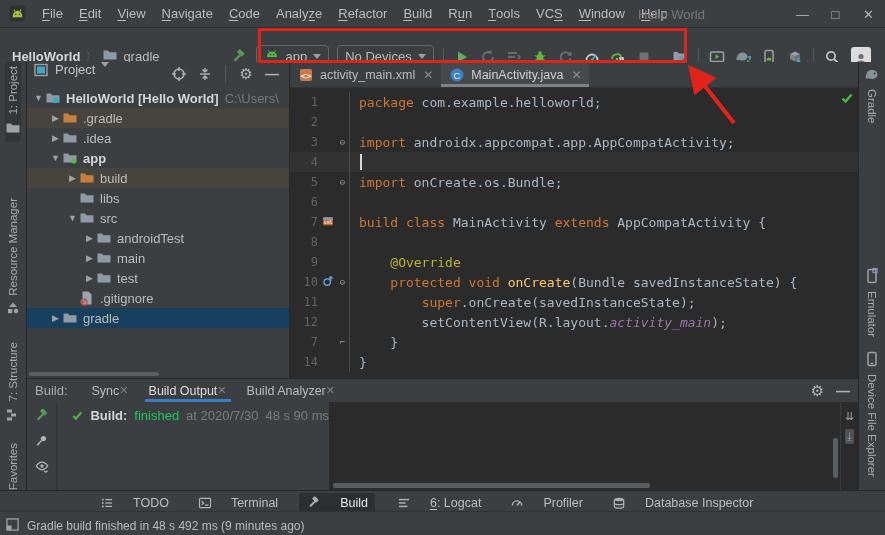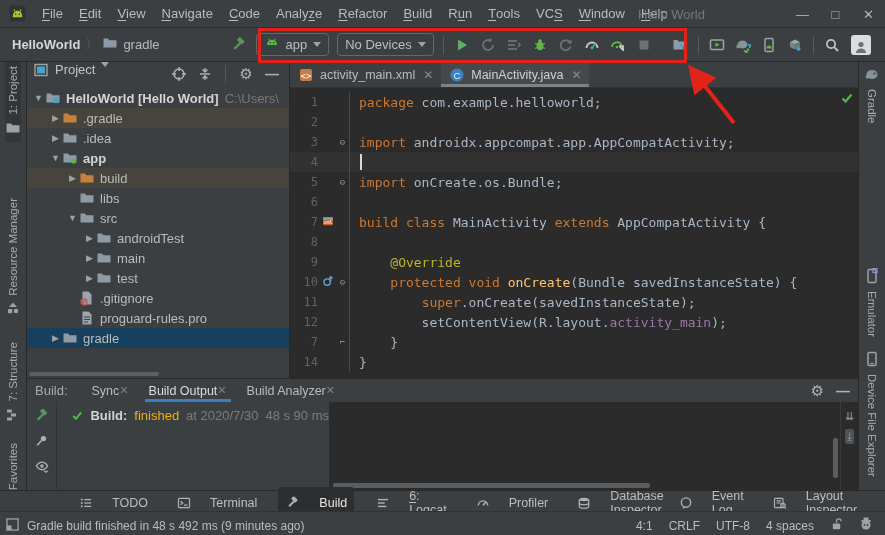--- a/index.html
+++ b/index.html
@@ -15,21 +15,21 @@
   .menu { display:flex; align-items:center; height:100%; }
   .menu-item { padding:0 8px; height:100%; display:flex; align-items:center; color:#bbbbbb; cursor:default; }
   .menu-item u { text-decoration:underline; text-underline-offset:2px; }
   .win-title { position:absolute; left:638px; top:0; height:28px; display:flex; align-items:center;
     color:#787878; font-size:13px; }
   .win-controls { position:absolute; right:0; top:0; height:28px; display:flex; }
   .win-btn { width:33px; height:28px; display:flex; align-items:center; justify-content:center;
     color:#b4b4b4; font-size:13px; }
 
   
-  .toolbar { position:absolute; left:0; top:28px; width:885px; height:34px; background:#3c3f41;
+  .toolbar { position:absolute; left:0; top:40px; width:885px; height:34px; background:#3c3f41;
     display:flex; align-items:center; border-bottom:1px solid #282828; }
   .breadcrumb { display:flex; align-items:center; margin-left:12px; gap:5px; }
   .crumb-project { font-weight:bold; color:#d5d5d5; }
   .crumb-sep { color:#6f7578; font-size:12px; }
   .crumb-folder { color:#b4bcc0; }
   .tb-group { display:flex; align-items:center; }
   .tb-btn { width:26px; height:24px; display:flex; align-items:center; justify-content:center; border-radius:3px; }
   .tb-sep { width:1px; height:18px; background:#555a5c; margin:0 5px; }
   .combo { height:23px; border:1px solid #646868; border-radius:4px; display:flex; align-items:center;
     padding:0 7px; gap:6px; margin:0 4px; color:#bdbdbd; }
@@ -85,42 +85,42 @@
   .code-line { position:absolute; left:0; width:100%; height:20px; display:flex; align-items:center; }
   .code-line.current { background:#323232; }
   .gut-num { width:30px; flex:none; text-align:right; color:#606366; font-size:12px; padding-right:2px; }
   .gut-icon { width:16px; flex:none; display:flex; justify-content:center; align-items:center; }
   .gut-fold { width:14px; flex:none; display:flex; justify-content:center; align-items:center; color:#9da2a5;
     font-size:9px; border-right:1px solid #4a4a4a; align-self:stretch; }
   .code-text { padding-left:9px; white-space:pre; color:#a9b7c6; }
   .c-kw { color:#cc7832; }
   .c-ann { color:#bbb529; }
   .c-fn { color:#ffc66d; }
-  .c-field { color:#9876aa; }
+  .c-field { color:#9876aa; font-style:italic; }
   .caret { position:absolute; width:1.5px; height:16px; background:#d8d8d8; }
   .insp-check { position:absolute; right:4px; top:3px; }
 
   
   .build-panel { position:absolute; left:27px; top:378px; width:831px; height:112px; background:#3c3f41;
     border-top:1px solid #282828; display:flex; flex-direction:column; }
   .bp-header { height:23px; display:flex; align-items:center; flex:none; padding:0 8px; }
   .bp-label { color:#aaaaaa; margin-right:14px; }
   .btab { display:flex; align-items:center; padding:0 10px; height:100%; position:relative;
     color:#bbbbbb; font-size:12.5px; }
   .btab .close { color:#7e8183; font-size:11px; }
   .btab.selected { color:#dddddd; }
   .btab.selected::after { content:""; position:absolute; left:6px; right:6px; bottom:0; height:3px; background:#3a7fc4; }
   .bp-hicons { margin-left:auto; display:flex; gap:12px; align-items:center; color:#afb1b3; }
   .bp-body { flex:1; display:flex; min-height:0; }
   .bp-tools { width:30px; flex:none; border-right:1px solid #323232; display:flex; flex-direction:column;
     align-items:center; gap:9px; padding-top:6px; }
   .bp-tree { width:272px; flex:none; padding:6px 0 0 14px; font-size:13px; }
   .bp-tree-row { display:flex; align-items:center; gap:7px; white-space:nowrap; }
   .bt-status { font-weight:bold; color:#d4d4d4; }
-  .bt-text { color:#eab308; }
+  .bt-text { color:#22c55e; }
   .bt-dim { color:#7c7c7c; }
   .bp-console { flex:1; background:#2b2b2b; font-family:"DejaVu Sans Mono", monospace; font-size:12.5px;
     color:#bbbbbb; padding:6px 4px 0 10px; position:relative; line-height:20px; white-space:pre; }
   .bp-console .hthumb { position:absolute; left:4px; bottom:2px; width:62%; height:5px; background:#5a5d5f; border-radius:2px; }
   .bp-console .vthumb { position:absolute; right:2px; bottom:12px; width:5px; height:40px; background:#5a5d5f; border-radius:2px; }
   .bp-right-icons { width:18px; flex:none; background:#2b2b2b; border-left:1px solid #3a3a3a;
     display:flex; flex-direction:column; align-items:center; gap:6px; padding-top:8px; color:#9da2a5; font-size:11px; }
   .bp-right-icons .sel { background:#4e5254; border-radius:2px; padding:1px 2px; }
 
   
@@ -500,32 +500,20 @@
           <span class="arrow"></span>
           <span class="t-icon">
             <svg width="16" height="16" viewBox="0 0 16 16">
               <path d="M3.5 1.5h6l3 3v10h-9z" fill="#9aa5ad"></path>
               <circle cx="5" cy="12" r="3" fill="none" stroke="#c75450" stroke-width="1.3"></circle>
               <line x1="3" y1="14" x2="7" y2="10" stroke="#c75450" stroke-width="1.3"></line>
             </svg>
           </span>
           <span class="t-label">.gitignore</span>
         </div>
-        <div class="tree-row" style="padding-left:40px">
-          <span class="arrow"></span>
-          <span class="t-icon">
-            <svg width="16" height="16" viewBox="0 0 16 16">
-              <path d="M3.5 1.5h6l3 3v10h-9z" fill="#9aa5ad"></path>
-              <line x1="5" y1="7" x2="11" y2="7" stroke="#3c3f41"></line>
-              <line x1="5" y1="9.5" x2="11" y2="9.5" stroke="#3c3f41"></line>
-              <line x1="5" y1="12" x2="9" y2="12" stroke="#3c3f41"></line>
-            </svg>
-          </span>
-          <span class="t-label">proguard-rules.pro</span>
-        </div>
         <div class="tree-row selected" style="padding-left:23px">
           <span class="arrow">▶</span>
           <span class="t-icon">
             <svg width="16" height="16" viewBox="0 0 16 16">
               <path d="M1.5 3.5h4.5l1.4 1.8h7.1v7.2h-13z" fill="#8e9aa5"></path>
             </svg>
           </span>
           <span class="t-label">gradle</span>
         </div>
         <div class="pp-hscroll">
@@ -788,74 +776,30 @@
           <span style="display:flex;transform:scale(0.85)">
             <svg width="16" height="16" viewBox="0 0 16 16">
               <ellipse cx="8" cy="3.8" rx="5.5" ry="2" fill="#afb1b3"></ellipse>
               <path d="M2.5 3.8 V12 a5.5 2 0 0 0 11 0 V3.8" fill="none" stroke="#afb1b3" stroke-width="1.5"></path>
               <path d="M2.5 8 a5.5 2 0 0 0 11 0" fill="none" stroke="#afb1b3" stroke-width="1.5"></path>
             </svg>
           </span>
           <span>Database Inspector</span>
         </span>
       </div>
-    <div style="display:flex;gap:14px;margin-left:auto;padding-right:14px" id="tw-right">
-        <span class="tw-item">
-          <span style="display:flex;transform:scale(0.85)">
-            <svg width="16" height="16" viewBox="0 0 16 16">
-              <circle cx="8" cy="7.5" r="5.5" fill="none" stroke="#afb1b3" stroke-width="1.6"></circle>
-              <path d="M5 12.5 L4 15 L7.5 13" fill="#afb1b3"></path>
-            </svg>
-          </span>
-          <span>Event Log</span>
-        </span>
-        <span class="tw-item">
-          <span style="display:flex;transform:scale(0.85)">
-            <svg width="16" height="16" viewBox="0 0 16 16">
-              <rect x="1.5" y="2.5" width="10" height="11" rx="1" fill="none" stroke="#afb1b3" stroke-width="1.4"></rect>
-              <line x1="4" y1="5.5" x2="9" y2="5.5" stroke="#afb1b3" stroke-width="1.2"></line>
-              <line x1="4" y1="8" x2="9" y2="8" stroke="#afb1b3" stroke-width="1.2"></line>
-              <circle cx="11.5" cy="11" r="2.6" fill="none" stroke="#afb1b3" stroke-width="1.3"></circle>
-              <line x1="13.3" y1="12.8" x2="15" y2="14.5" stroke="#afb1b3" stroke-width="1.3"></line>
-            </svg>
-          </span>
-          <span>Layout Inspector</span>
-        </span>
-      </div>
   </div>
 
   <div class="statusbar">
     <span style="margin:0 8px 0 6px">
       <svg width="13" height="13" viewBox="0 0 14 14">
           <rect x="1" y="1" width="12" height="12" fill="none" stroke="#9da2a5" stroke-width="1.4"></rect>
           <rect x="1" y="8" width="5" height="5" fill="#9da2a5"></rect>
         </svg>
     </span>
     <span>Gradle build finished in 48 s 492 ms (9 minutes ago)</span>
-    <span class="sb-right">
-      <span>4:1</span>
-      <span>CRLF</span>
-      <span>UTF-8</span>
-      <span>4 spaces</span>
-      <span>
-        <svg width="13" height="13" viewBox="0 0 14 14">
-            <rect x="3" y="6" width="8" height="6" rx="1" fill="#9da2a5"></rect>
-            <path d="M5 6 V4.5 a2.5 2.5 0 0 1 5 0" fill="none" stroke="#9da2a5" stroke-width="1.4" transform="translate(2,-1)"></path>
-          </svg>
-      </span>
-      <span>
-        <svg width="14" height="14" viewBox="0 0 14 14">
-            <circle cx="7" cy="8" r="4.5" fill="#9da2a5"></circle>
-            <rect x="2.5" y="3" width="9" height="2" fill="#9da2a5"></rect>
-            <rect x="4.5" y="0.5" width="5" height="3" fill="#9da2a5"></rect>
-            <circle cx="5.5" cy="8" r="0.9" fill="#3c3f41"></circle>
-            <circle cx="8.5" cy="8" r="0.9" fill="#3c3f41"></circle>
-          </svg>
-      </span>
-    </span>
   </div>
 
   <div class="anno-box"></div>
   <svg class="anno-arrow">
     <defs>
       <marker id="ah" markerWidth="7" markerHeight="7" refX="5" refY="3.5" orient="auto">
         <polygon points="0 0, 7 3.5, 0 7" fill="#e2231a"></polygon>
       </marker>
     </defs>
     <line x1="734" y1="123" x2="693" y2="71" stroke="#e2231a" stroke-width="4" marker-end="url(#ah)"></line>

